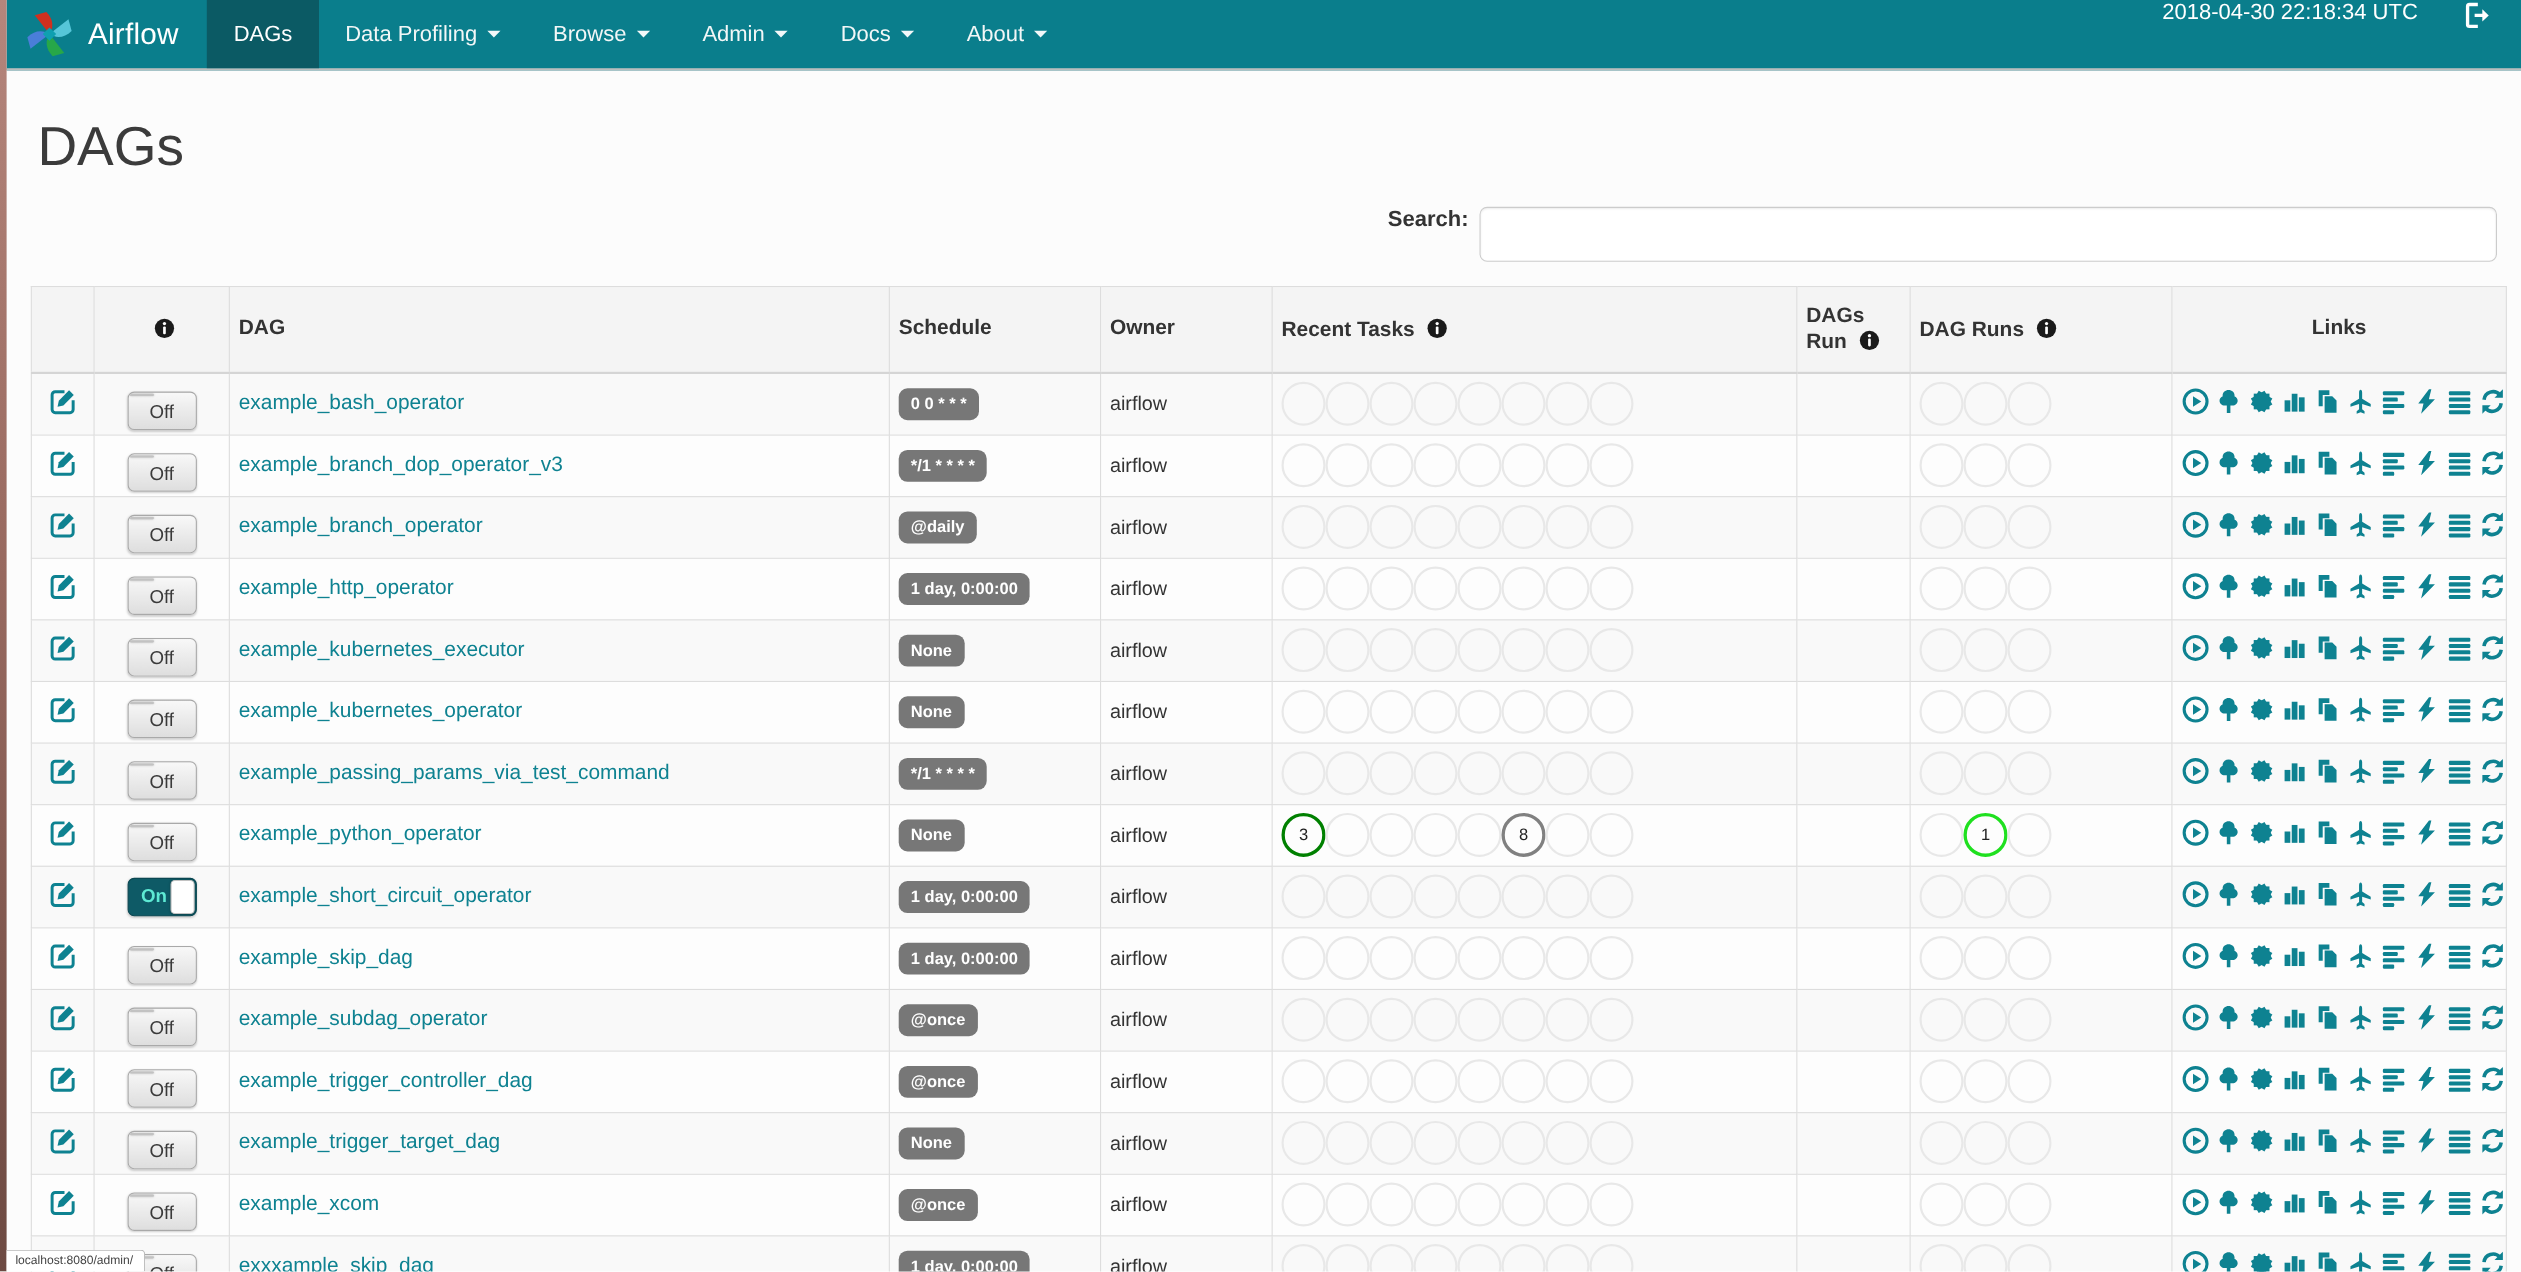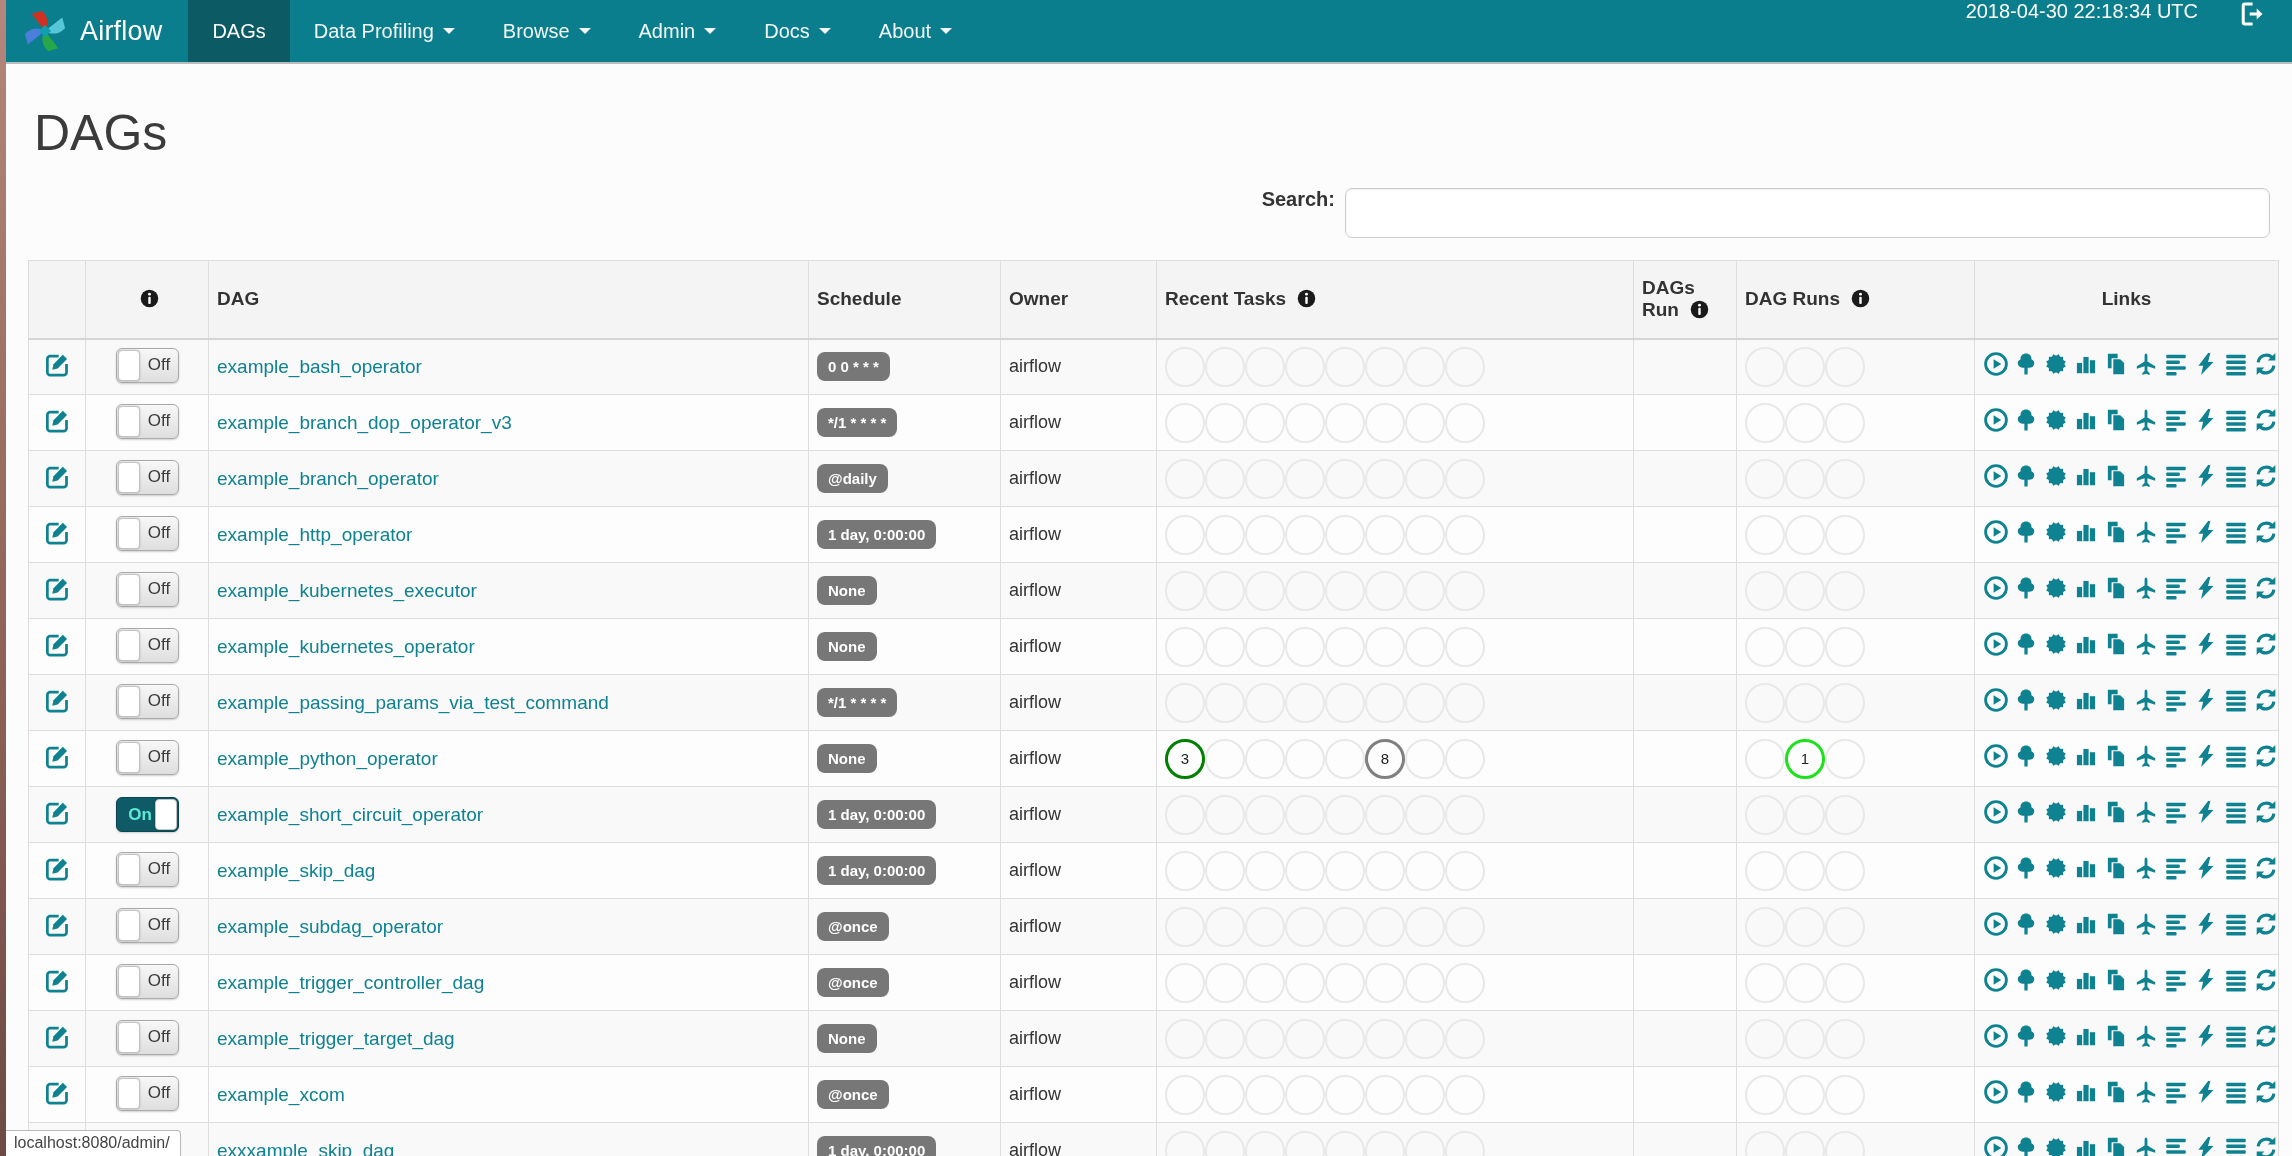--- a/index.html
+++ b/index.html
@@ -76,20 +76,21 @@
   .edit-ic { display: inline-block; width: 27px; height: 27px; color: #0e8291; cursor: pointer; }
   .edit-ic svg { width: 27px; height: 27px; }
 
   
   .c-toggle { text-align: center; }
   .toggle {
     display: inline-flex; width: 63px; height: 35px; border-radius: 6px;
     border: 1px solid #a9a9a9; overflow: hidden; cursor: pointer;
     background: linear-gradient(#f8f8f8, #dedede); align-items: stretch;
     box-shadow: 0 1px 2px rgba(0,0,0,.18);
+    flex-direction: column;
   }
   .toggle .knob {
     width: 22px; background: #fff; border-radius: 4px; border: 1px solid #c2c2c2;
     margin: 1px; box-shadow: 0 0 2px rgba(0,0,0,.25);
   }
   .toggle .tlabel { flex: 1; display: flex; align-items: center; justify-content: center;
     font-size: 17px; color: #3a3a3a; }
   .toggle.on { background: #0e5a66; border-color: #0a4752; flex-direction: row-reverse; }
   .toggle.on .tlabel { color: #5eead4; font-weight: bold; padding-left: 10px; }
 
@@ -113,21 +114,21 @@
   .c-links { text-align: center; }
   .links-wrap { display: inline-flex; gap: 4px; align-items: center; }
   .link-ic { display: inline-block; width: 26px; height: 26px; color: #0e8291; cursor: pointer; }
   .link-ic svg { width: 26px; height: 26px; }
 
   
   .status-bar {
     position: absolute; left: 6px; bottom: 0; background: #fff;
     border: 1px solid #b9b9b9; border-left: none; border-bottom: none;
     border-top-right-radius: 4px; padding: 3px 10px 4px 8px;
-    font-size: 16px; color: #444; z-index: 60;
+    font-size: 11px; color: #444; z-index: 60;
   }
   .hidden-defs { position: absolute; width: 0; height: 0; overflow: hidden; }
 </style>
 </head>
 <body>
 
 <svg class="hidden-defs" aria-hidden="true">
   <defs>
     <symbol id="i-pinwheel" viewBox="0 0 48 48">
       <path d="M24 24 L10 6 L21 3 C28 10 28 18 24 24Z" fill="#d0301f"></path>

